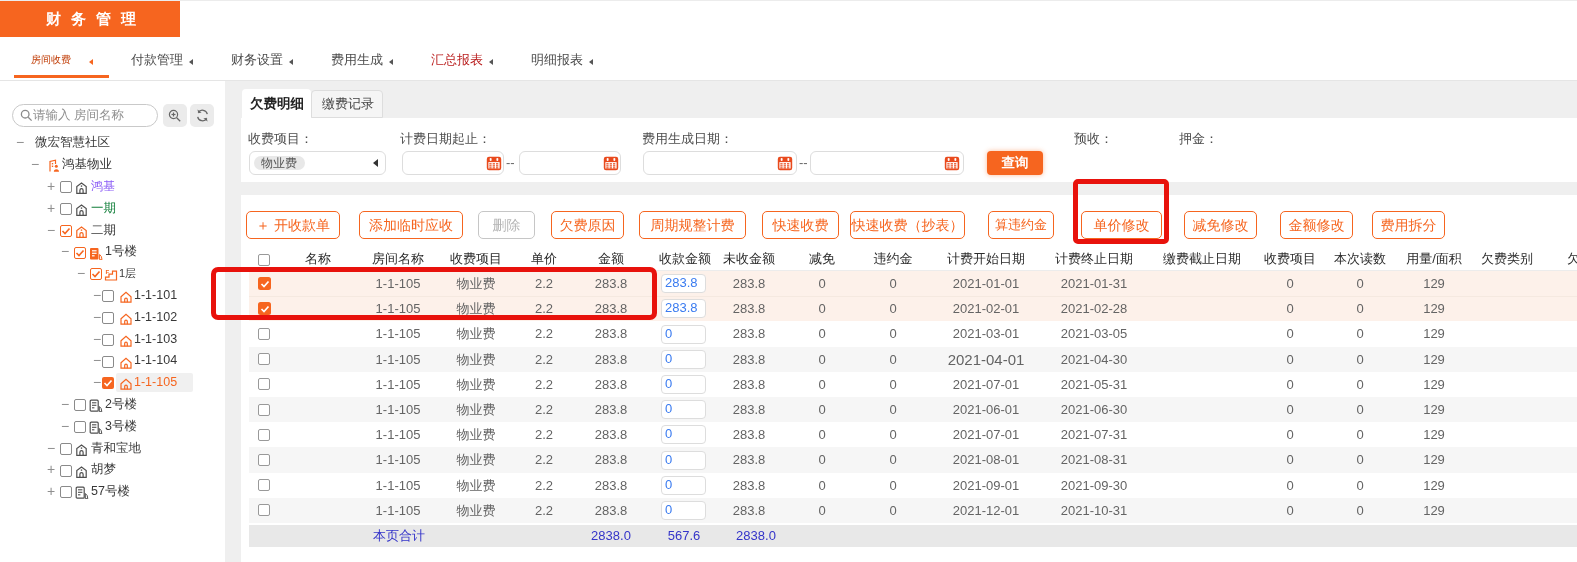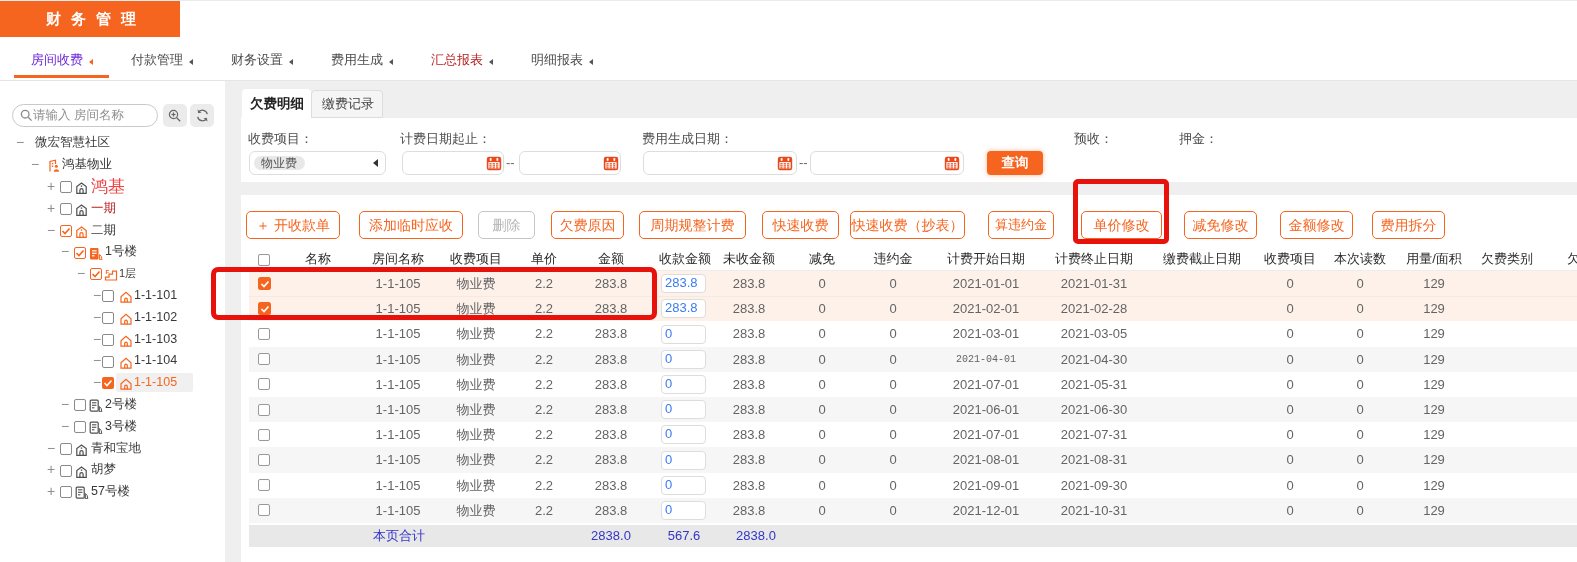--- a/index.html
+++ b/index.html
@@ -9,21 +9,21 @@
 .cb{position:absolute;width:12px;height:12px;border:1px solid #999;border-radius:2px;background:#fff;box-sizing:border-box;}
 .btn{position:absolute;height:28px;line-height:26px;box-sizing:border-box;border:1px solid #f6651f;border-radius:5px;color:#f6651f;font-size:14px;text-align:center;background:#fff;}
 .inp{position:absolute;box-sizing:border-box;border:1px solid #ddd;border-radius:6px;background:#fff;}
 .carl{position:absolute;width:0;height:0;border:4px solid transparent;}
 </style></head><body>
 <div id="wrap">
 <div class="ab" style="left:0;top:0;width:1577px;height:1px;background:#ececec;"></div>
 <div class="ab" style="left:0;top:1px;width:180px;height:36px;background:#f6651f;"></div>
 <div class="lt" style="left:46px;top:0;height:37px;line-height:37px;color:#fff;font-size:15px;font-weight:bold;letter-spacing:10px;">财务管理</div>
 <div class="ab" style="left:0;top:37px;width:1577px;height:43px;background:#fff;border-bottom:1px solid #e5e5e5;"></div>
-<div class="lt" style="left:31px;top:37px;height:43px;line-height:46px;font-size:13px;color:#6d28d9;">房间收费</div>
+<div class="lt" style="left:31px;top:37px;height:43px;line-height:46px;font-size:10px;color:#c2410c;">房间收费</div>
 <div class="carl" style="left:86px;top:59px;border-width:3px;border-right:4px solid #f6651f;"></div>
 <div class="lt" style="left:131px;top:37px;height:43px;line-height:46px;font-size:13px;color:#4a4a4a;">付款管理</div>
 <div class="carl" style="left:186px;top:59px;border-width:3px;border-right:4px solid #555;"></div>
 <div class="lt" style="left:231px;top:37px;height:43px;line-height:46px;font-size:13px;color:#4a4a4a;">财务设置</div>
 <div class="carl" style="left:286px;top:59px;border-width:3px;border-right:4px solid #555;"></div>
 <div class="lt" style="left:331px;top:37px;height:43px;line-height:46px;font-size:13px;color:#4a4a4a;">费用生成</div>
 <div class="carl" style="left:386px;top:59px;border-width:3px;border-right:4px solid #555;"></div>
 <div class="lt" style="left:431px;top:37px;height:43px;line-height:46px;font-size:13px;color:#b91c1c;">汇总报表</div>
 <div class="carl" style="left:486px;top:59px;border-width:3px;border-right:4px solid #555;"></div>
 <div class="lt" style="left:531px;top:37px;height:43px;line-height:46px;font-size:13px;color:#4a4a4a;">明细报表</div>
@@ -62,29 +62,29 @@
         <path d="M6.8 12.8 a2.6 2.6 0 0 1 5.2 0 Z" fill="#f6651f"></path>
       </svg></div>
 <div class="lt" style="left:62px;top:154.1px;height:21px;line-height:21px;font-size:12.5px;color:#383838;">鸿基物业</div>
 <div class="ct" style="left:51px;top:175.9px;height:21px;line-height:21px;font-size:14px;color:#8f8f8f;">+</div>
 <div class="cb" style="left:60px;top:181.1px;border-color:#8a8a8a;"></div>
 <div class="ab" style="left:75px;top:180.1px;"><svg width="13" height="13" viewBox="0 0 13 13">
         <path d="M1.8 12.3 V5.6 L6.5 2 L11.2 5.6 V12.3 Z" fill="none" stroke="#4f4f4f" stroke-width="1.2"></path>
         <path d="M4.9 12.3 V9.3 a1.6 1.6 0 0 1 3.2 0 V12.3" fill="none" stroke="#4f4f4f" stroke-width="1.2"></path>
         <rect x="5.8" y="4.4" width="1.4" height="1.4" fill="#4f4f4f"></rect>
       </svg></div>
-<div class="lt" style="left:91px;top:175.9px;height:21px;line-height:21px;font-size:17px;color:#ef4444;">鸿基</div>
+<div class="lt" style="left:91px;top:175.9px;height:21px;line-height:21px;font-size:12px;color:#8b5cf6;">鸿基</div>
 <div class="ct" style="left:51px;top:197.7px;height:21px;line-height:21px;font-size:14px;color:#8f8f8f;">+</div>
 <div class="cb" style="left:60px;top:202.9px;border-color:#8a8a8a;"></div>
 <div class="ab" style="left:75px;top:201.9px;"><svg width="13" height="13" viewBox="0 0 13 13">
         <path d="M1.8 12.3 V5.6 L6.5 2 L11.2 5.6 V12.3 Z" fill="none" stroke="#4f4f4f" stroke-width="1.2"></path>
         <path d="M4.9 12.3 V9.3 a1.6 1.6 0 0 1 3.2 0 V12.3" fill="none" stroke="#4f4f4f" stroke-width="1.2"></path>
         <rect x="5.8" y="4.4" width="1.4" height="1.4" fill="#4f4f4f"></rect>
       </svg></div>
-<div class="lt" style="left:91px;top:197.7px;height:21px;line-height:21px;font-size:12.5px;color:#b91c1c;">一期</div>
+<div class="lt" style="left:91px;top:197.7px;height:21px;line-height:21px;font-size:12.5px;color:#15803d;">一期</div>
 <div class="ct" style="left:51px;top:219.5px;height:21px;line-height:21px;font-size:14px;color:#8f8f8f;">−</div>
 <div class="cb" style="left:60px;top:224.7px;border-color:#f6651f;"></div>
 <svg class="ab" style="left:61px;top:225.7px;" width="10" height="10" viewBox="0 0 10 10">
       <path d="M1.5 5 L4 7.5 L8.5 2.5" fill="none" stroke="#f6651f" stroke-width="1.6"></path>
     </svg>
 <div class="ab" style="left:75px;top:223.7px;"><svg width="13" height="13" viewBox="0 0 13 13">
         <path d="M1.8 12.3 V5.6 L6.5 2 L11.2 5.6 V12.3 Z" fill="none" stroke="#f6651f" stroke-width="1.2"></path>
         <path d="M4.9 12.3 V9.3 a1.6 1.6 0 0 1 3.2 0 V12.3" fill="none" stroke="#f6651f" stroke-width="1.2"></path>
         <rect x="5.8" y="4.4" width="1.4" height="1.4" fill="#f6651f"></rect>
       </svg></div>
@@ -368,21 +368,21 @@
 <div class="lt" style="left:665px;top:324.5px;height:19px;line-height:18px;font-size:13px;color:#3a7bf0;">0</div>
 <div class="ab" style="left:249px;top:346.6px;width:1328px;height:25.2px;background:#f6f6f6;"></div>
 <div class="cb" style="left:258px;top:353.2px;"></div>
 <div class="ct" style="left:398px;top:346.6px;height:25.2px;line-height:25.2px;font-size:13px;color:#646464;">1-1-105</div>
 <div class="ct" style="left:476px;top:346.6px;height:25.2px;line-height:25.2px;font-size:13px;color:#646464;">物业费</div>
 <div class="ct" style="left:544px;top:346.6px;height:25.2px;line-height:25.2px;font-size:13px;color:#646464;">2.2</div>
 <div class="ct" style="left:611px;top:346.6px;height:25.2px;line-height:25.2px;font-size:13px;color:#646464;">283.8</div>
 <div class="ct" style="left:749px;top:346.6px;height:25.2px;line-height:25.2px;font-size:13px;color:#646464;">283.8</div>
 <div class="ct" style="left:822px;top:346.6px;height:25.2px;line-height:25.2px;font-size:13px;color:#646464;">0</div>
 <div class="ct" style="left:893px;top:346.6px;height:25.2px;line-height:25.2px;font-size:13px;color:#646464;">0</div>
-<div class="ct" style="left:986px;top:346.6px;height:25.2px;line-height:25.2px;font-size:10px;color:#646464;font-family:Liberation Mono, monospace;">2021-04-01</div>
+<div class="ct" style="left:986px;top:346.6px;height:25.2px;line-height:25.2px;font-size:15px;color:#646464;">2021-04-01</div>
 <div class="ct" style="left:1094px;top:346.6px;height:25.2px;line-height:25.2px;font-size:13px;color:#646464;">2021-04-30</div>
 <div class="ct" style="left:1290px;top:346.6px;height:25.2px;line-height:25.2px;font-size:13px;color:#646464;">0</div>
 <div class="ct" style="left:1360px;top:346.6px;height:25.2px;line-height:25.2px;font-size:13px;color:#646464;">0</div>
 <div class="ct" style="left:1434px;top:346.6px;height:25.2px;line-height:25.2px;font-size:13px;color:#646464;">129</div>
 <div class="inp" style="left:661px;top:349.7px;width:45px;height:19px;border-radius:4px;"></div>
 <div class="lt" style="left:665px;top:349.7px;height:19px;line-height:18px;font-size:13px;color:#3a7bf0;">0</div>
 <div class="ab" style="left:249px;top:371.8px;width:1328px;height:25.2px;background:#fff;"></div>
 <div class="cb" style="left:258px;top:378.4px;"></div>
 <div class="ct" style="left:398px;top:371.8px;height:25.2px;line-height:25.2px;font-size:13px;color:#646464;">1-1-105</div>
 <div class="ct" style="left:476px;top:371.8px;height:25.2px;line-height:25.2px;font-size:13px;color:#646464;">物业费</div>

